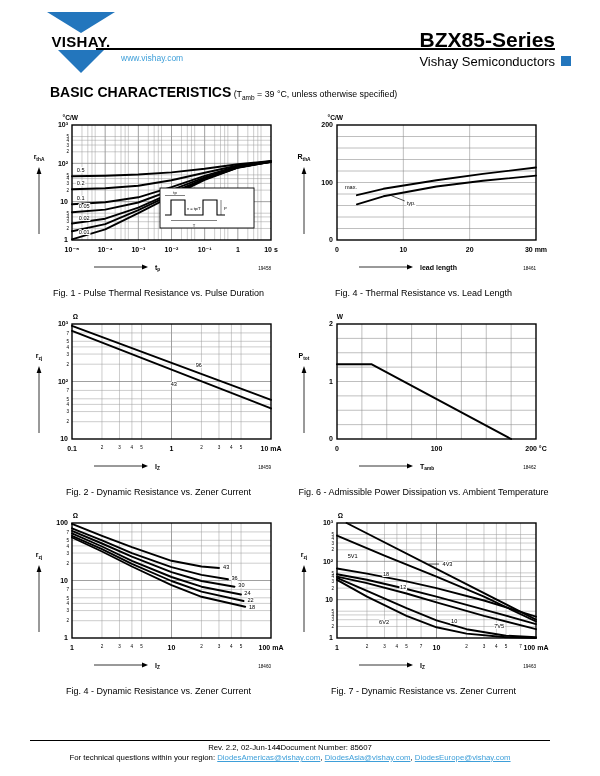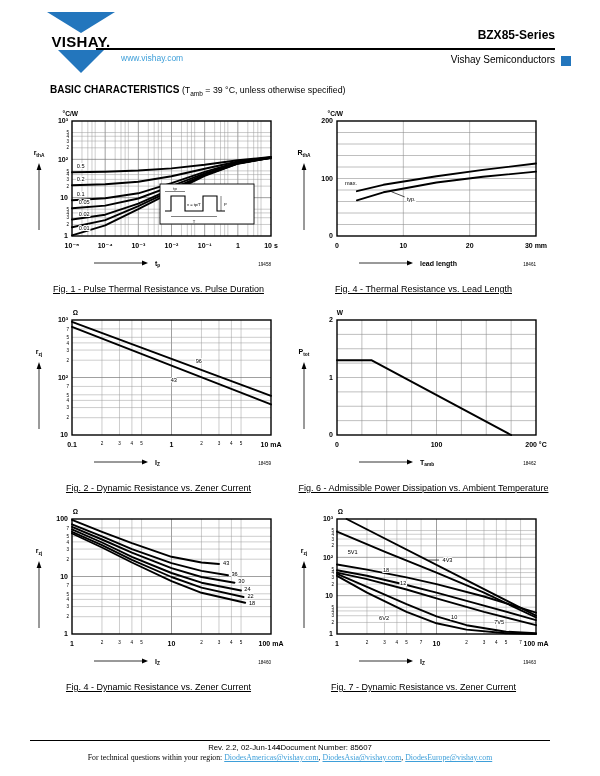--- a/index.html
+++ b/index.html
@@ -7,39 +7,39 @@
   .page{width:580px;height:776px;position:relative;background:#fff;overflow:hidden;
         font-family:"Liberation Sans","DejaVu Sans",sans-serif;color:#000;}
   
   .header{position:relative;height:74px;}
   .logo{position:absolute;left:38px;top:12px;width:86px;display:flex;flex-direction:column;align-items:center;}
   .tri-top{width:0;height:0;border-left:34px solid transparent;border-right:34px solid transparent;border-top:21px solid var(--blue);}
   .logo-text{font-size:15px;font-weight:bold;letter-spacing:.3px;line-height:1;margin:1px 0 1px 0;}
   .tri-bottom{width:0;height:0;border-left:23px solid transparent;border-right:23px solid transparent;border-top:23px solid var(--blue);}
   .site-link{position:absolute;left:98px;top:53px;font-size:8.5px;color:var(--link);text-decoration:none;padding-left:23px;}
   .header-rule{position:absolute;left:96px;right:25px;top:48px;height:2px;background:#000;}
-  .series-title{position:absolute;right:25px;top:28px;font-size:12px;font-weight:bold;text-align:right;}
-  .division{position:absolute;right:25px;top:54px;font-size:10px;}
+  .series-title{position:absolute;right:25px;top:28px;font-size:21px;font-weight:bold;text-align:right;}
+  .division{position:absolute;right:25px;top:54px;font-size:13px;}
   .pdf-note{position:absolute;right:9px;top:56px;width:10px;height:10px;background:var(--blue);}
   
   .section-line{margin:10px 0 0 50px;font-size:8.8px;}
-  .section-line .ttl{font-weight:bold;font-size:10px;}
+  .section-line .ttl{font-weight:bold;font-size:14px;}
   .section-line sub{font-size:6.5px;}
   
   .figs{display:grid;grid-template-columns:1fr 1fr;margin:8px 26px 0 26px;row-gap:10px;}
   .fig{display:flex;flex-direction:column;align-items:center;margin:0;}
   .fig svg{display:block;}
-  .fig figcaption{font-size:9px;margin-top:4px;white-space:nowrap;text-decoration:underline;}
+  .fig figcaption{font-size:9px;margin-top:4px;white-space:nowrap;}
   svg text{fill:#000;}
   
   .footer{position:absolute;left:30px;right:30px;bottom:14px;font-size:7.8px;}
   .footer-rule{border-top:1.6px solid #000;margin-bottom:2px;}
   .footer-row{display:flex;justify-content:center;align-items:baseline;}
   .page-num{font-weight:bold;}
-  .footer-contact{text-align:center;margin-top:1px;font-family:Liberation Serif, serif;}
+  .footer-contact{text-align:center;margin-top:1px;}
   .footer-disc{text-align:center;margin-top:1px;}
   a.lnk{color:var(--link);text-decoration:underline;cursor:pointer;}
 </style>
 </head>
 <body>
 
 <div class="page">
 
   <div class="header">
     <div class="logo">

